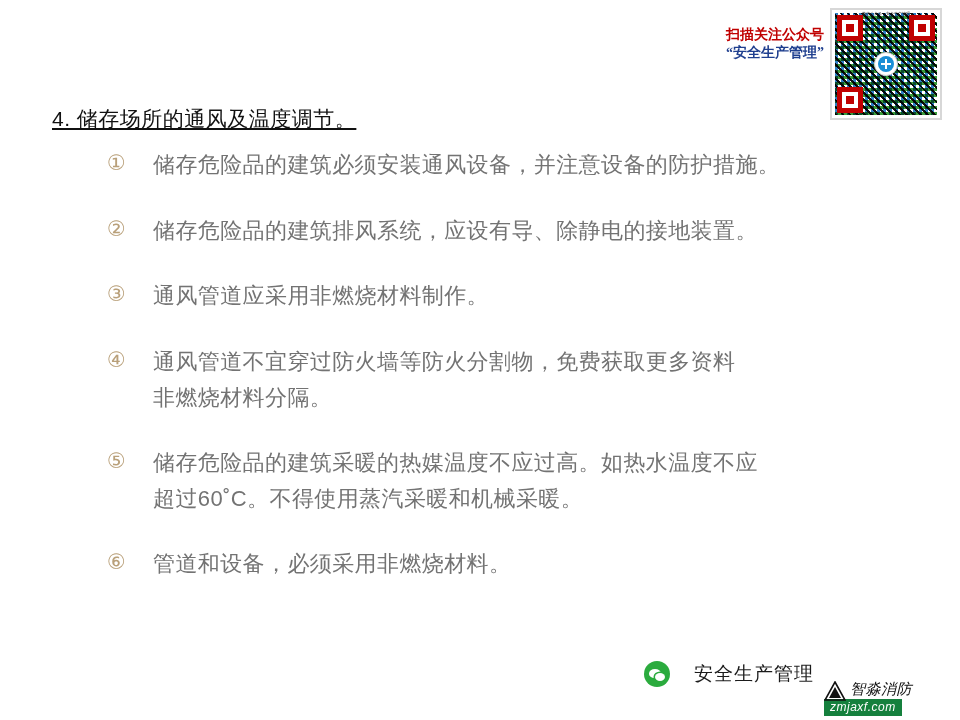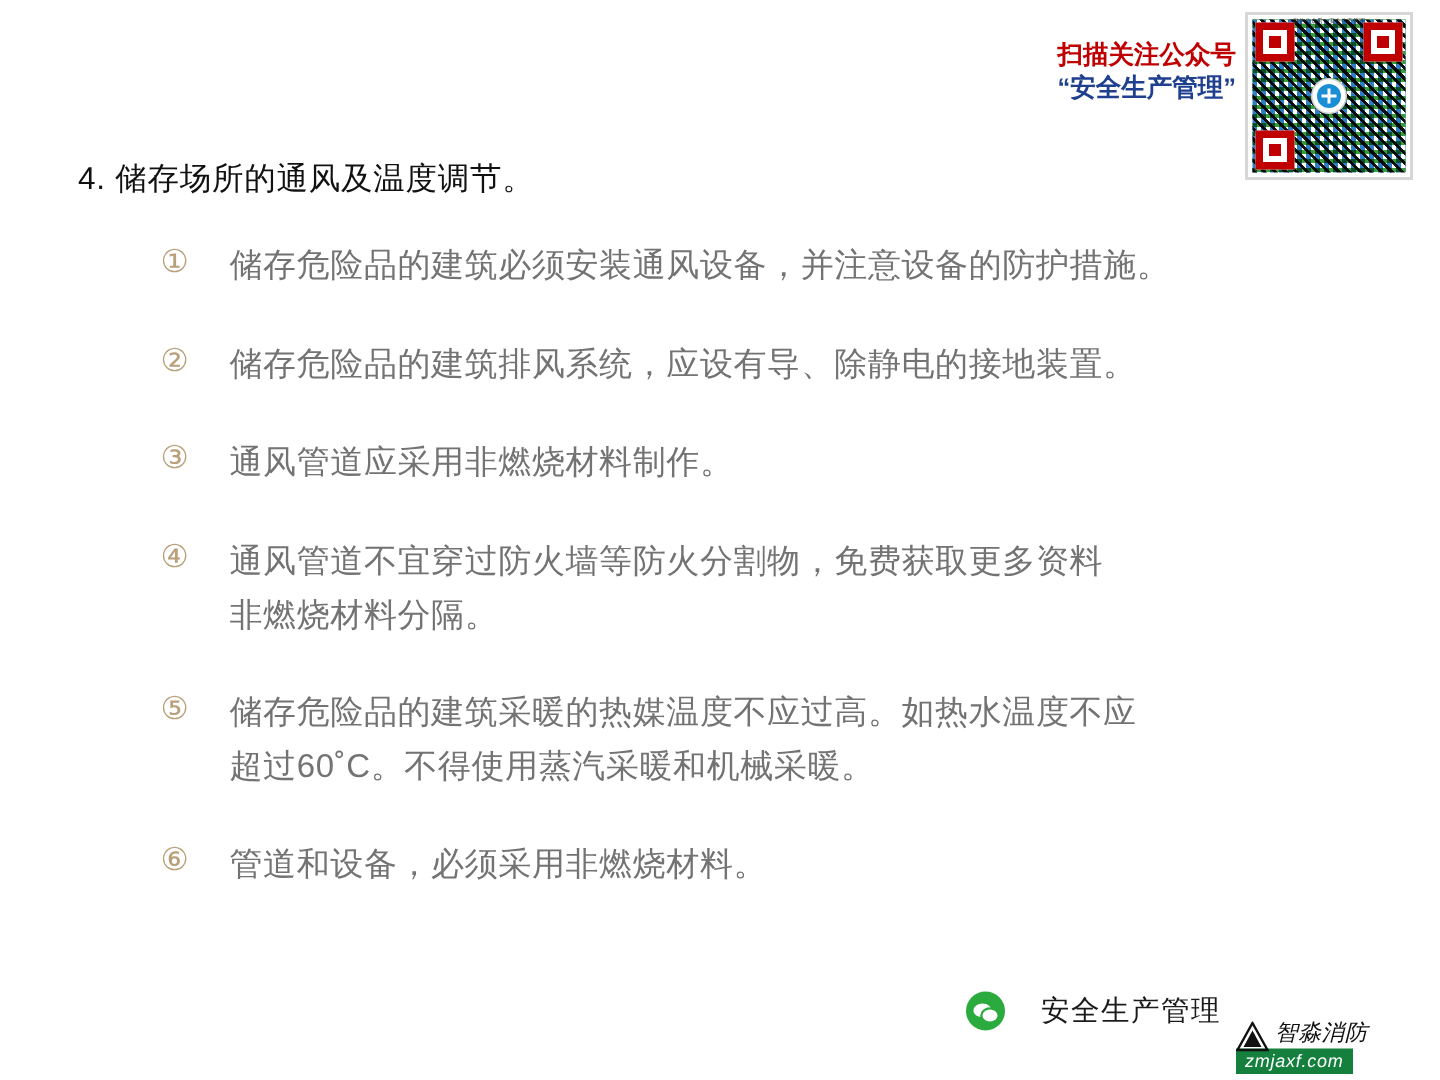--- a/index.html
+++ b/index.html
@@ -27,24 +27,24 @@
     align-items: flex-start;
     justify-content: flex-end;
   }
   .qr-text {
     text-align: center;
     padding-top: 18px;
     padding-right: 6px;
     line-height: 1.32;
   }
   .qr-line {
-    font-size: 17px;
+    font-size: 14px;
     font-weight: bold;
     white-space: nowrap;
-    font-family: Liberation Sans, sans-serif;
+    font-family: Liberation Serif, serif;
   }
   .qr-line.red { color: #c00000; }
   .qr-line.blue { color: #1f3f8f; }
 
   .qr-box {
     width: 112px;
     height: 112px;
     border: 2px solid #d7d7d7;
     background: #ffffff;
     position: relative;
@@ -125,21 +125,22 @@
   .content {
     position: absolute;
     top: 105px;
     left: 52px;
     right: 40px;
   }
   .heading {
     font-size: 21px;
     color: #111111;
     letter-spacing: 0.5px;
-    margin-bottom: 26px;
+    margin-bottom: 14px;
+    text-decoration: underline;
   }
   .items {
     margin-left: 55px;
   }
   .item {
     display: flex;
     align-items: flex-start;
     margin-bottom: 30px;
   }
   .marker {

